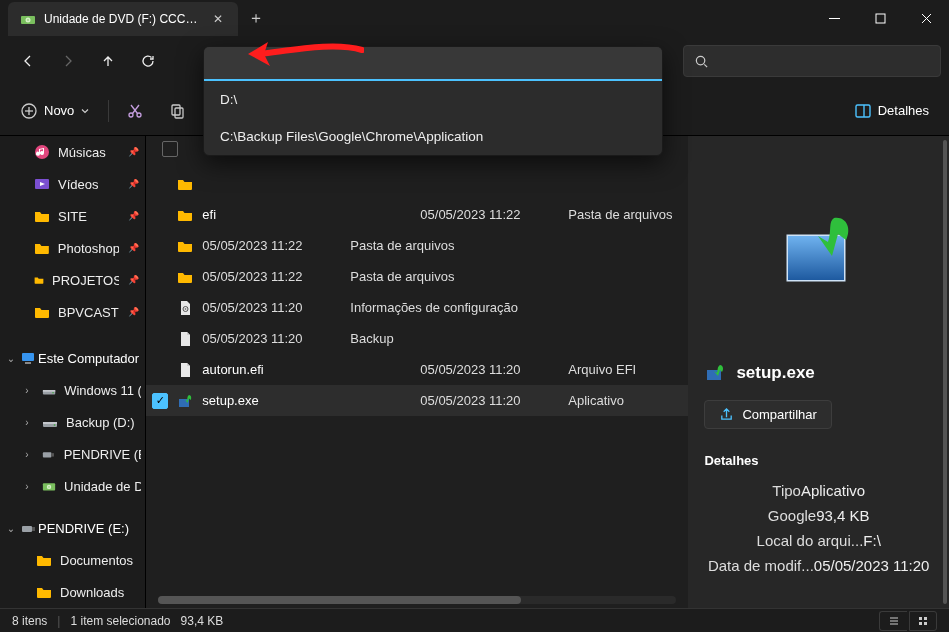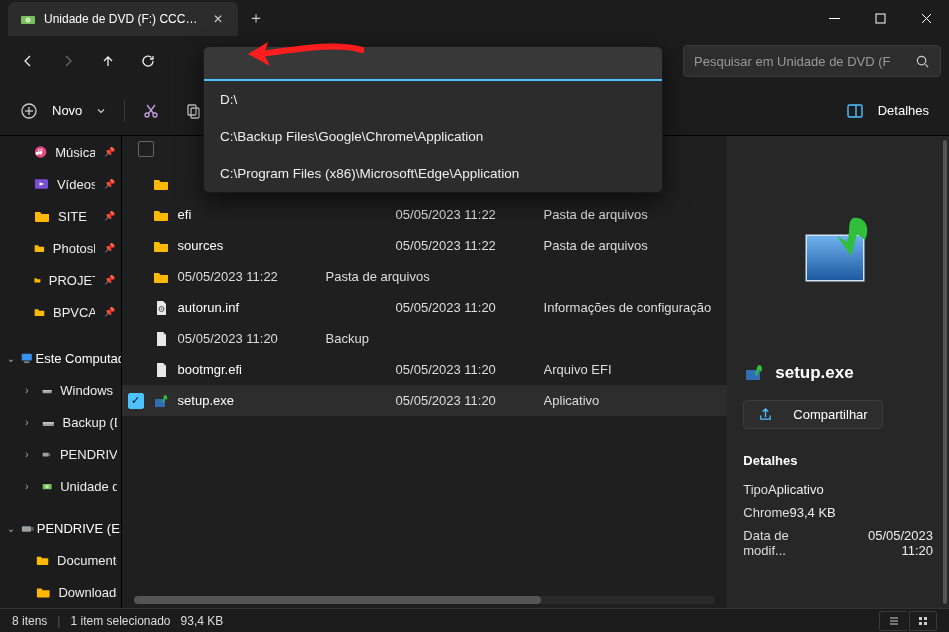--- a/index.html
+++ b/index.html
@@ -19,21 +19,21 @@
   
   .navbar { height: 50px; display: flex; align-items: center; gap: 0; padding: 0 8px; background: #1c1c1c; }
   .nav-icon { width: 40px; height: 40px; display: flex; align-items: center; justify-content: center; color: #ccc; }
   .nav-icon.disabled { color: #666; }
   .searchbox { margin-left: auto; background: #2d2d2d; border: 1px solid #3a3a3a; border-radius: 4px; height: 32px; width: 258px; display: flex; align-items: center; padding: 0 10px; font-size: 13px; color: #999; }
   .searchbox span { flex: 1; white-space: nowrap; overflow: hidden; }
   .searchbox svg { flex: none; }
 
   
   .toolbar { height: 50px; display: flex; align-items: center; padding: 0 10px; gap: 6px; border-bottom: 1px solid #000; }
-  .tool-btn { display: flex; align-items: center; gap: 14px; padding: 6px 10px; border-radius: 4px; font-size: 13px; color: #fff; }
+  .tool-btn { display: flex; align-items: center; gap: 6px; padding: 6px 10px; border-radius: 4px; font-size: 13px; color: #fff; }
   .tool-icon { width: 36px; height: 36px; display: flex; align-items: center; justify-content: center; border-radius: 4px; }
   .tool-sep { width: 1px; height: 22px; background: #3a3a3a; margin: 0 2px; }
   .toolbar .right { margin-left: auto; display: flex; align-items: center; gap: 10px; }
 
   
   .body-row { display: flex; height: calc(632px - 36px - 50px - 50px - 24px); }
 
   
   .sidebar { width: 165px; overflow: hidden; background: #1c1c1c; font-size: 13px; border-right: 1px solid #000; }
   .side-item { display: flex; align-items: center; gap: 8px; height: 32px; padding: 0 4px 0 20px; white-space: nowrap; color: #eee; }
@@ -58,23 +58,23 @@
   .select-all-row{height:26px;display:flex;align-items:center;padding-left:8px;}
   .hscroll{position:absolute;bottom:4px;left:12px;right:12px;height:8px;background:#2a2a2a;border-radius:4px;}
   .hscroll-thumb{position:absolute;left:0;width:70%;height:100%;background:#555;border-radius:4px;}
   .vscroll{position:absolute;right:2px;top:4px;bottom:4px;width:4px;background:#555;border-radius:2px;}
 
   
   .details { width: 290px; background: #272727; padding: 16px; font-size: 13px; position:relative;}
   .preview-img { height: 200px; display: flex; align-items: center; justify-content: center; }
   .details-title-row{display:flex;align-items:center;gap:10px;margin:10px 0 16px 0;}
   .details-title{font-size:17px;font-weight:600;}
-  .share-btn { display: inline-flex; align-items: center; gap: 20px; border: 1px solid #3d3d3d; background:#2d2d2d; padding: 6px 14px; border-radius: 4px; font-size: 13px; }
+  .share-btn { display: inline-flex; align-items: center; gap: 8px; border: 1px solid #3d3d3d; background:#2d2d2d; padding: 6px 14px; border-radius: 4px; font-size: 13px; }
   .details-section-title{font-weight:600;margin:24px 0 10px 0;}
-  .details-kv{display:flex;justify-content:flex-start;padding:4px 0;font-size:13px;color:#eee;}
+  .details-kv{display:flex;justify-content:center;padding:4px 0;font-size:15px;color:#eee;}
   .details-kv .k{color:#ddd;}
   .details-kv .v{color:#eee;text-align:right;}
 
   
   .statusbar { height: 24px; display: flex; align-items: center; padding: 0 12px; font-size: 12px; color: #ddd; gap: 10px; border-top: 1px solid #333; background:#1c1c1c;}
   .statusbar .sep{color:#555;}
   .statusbar .right{margin-left:auto;display:flex;gap:2px;}
   .view-toggle{width:28px;height:20px;border:1px solid #3a3a3a;display:flex;align-items:center;justify-content:center;}
   .view-toggle.left{border-radius:3px 0 0 3px;border-right:none;}
   .view-toggle.right{border-radius:0 3px 3px 0;}
@@ -136,21 +136,20 @@
       <svg width="16" height="16" viewBox="0 0 16 16" fill="none" stroke="#eee" stroke-width="1.3">
         <path d="M8 13V4M4 8l4-4 4 4"></path>
       </svg>
     </div>
   <div class="nav-icon">
       <svg width="16" height="16" viewBox="0 0 16 16" fill="none" stroke="#eee" stroke-width="1.3">
         <path d="M13 8a5 5 0 1 1-1.5-3.5M13 3v3h-3"></path>
       </svg>
     </div>
   <div class="searchbox">
-    <span>Pesquisar em Unidade de DVD (F</span>
     <svg width="15" height="15" viewBox="0 0 16 16" fill="none" stroke="#ccc" stroke-width="1.3">
         <circle cx="7" cy="7" r="4.5"></circle>
         <line x1="11" y1="11" x2="14" y2="14"></line>
       </svg>
   </div>
 </div>
 
 <div class="toolbar">
   <div class="tool-btn">
     <svg width="18" height="18" viewBox="0 0 18 18" fill="none" stroke="#ccc" stroke-width="1.3">
@@ -333,21 +332,20 @@
           <span class="col-date">05/05/2023 11:22</span>
           <span class="col-type">Pasta de arquivos</span>
         </div>
         <div class="file-row">
           <span class="file-check" style="visibility: hidden;"></span>
           <span class="file-icon">
             <svg width="16" height="16" viewBox="0 0 16 16">
               <path d="M1 4h5l1.5 2H15v7a1 1 0 0 1-1 1H2a1 1 0 0 1-1-1z" fill="#ffb900"></path>
             </svg>
           </span>
-          <span class="col-name">sources</span>
           <span class="col-date">05/05/2023 11:22</span>
           <span class="col-type">Pasta de arquivos</span>
         </div>
         <div class="file-row">
           <span class="file-check" style="visibility: hidden;"></span>
           <span class="file-icon">
             <svg width="16" height="16" viewBox="0 0 16 16">
               <path d="M1 4h5l1.5 2H15v7a1 1 0 0 1-1 1H2a1 1 0 0 1-1-1z" fill="#ffb900"></path>
             </svg>
           </span>
@@ -356,21 +354,20 @@
         </div>
         <div class="file-row">
           <span class="file-check" style="visibility: hidden;"></span>
           <span class="file-icon">
             <svg width="16" height="16" viewBox="0 0 16 16">
               <path d="M4 1h6l3 3v11H4z" fill="#e8e8e8"></path>
               <circle cx="8.5" cy="9" r="2.5" fill="none" stroke="#555" stroke-width="1"></circle>
               <circle cx="8.5" cy="9" r=".8" fill="#555"></circle>
             </svg>
           </span>
-          <span class="col-name">autorun.inf</span>
           <span class="col-date">05/05/2023 11:20</span>
           <span class="col-type">Informações de configuração</span>
         </div>
         <div class="file-row">
           <span class="file-check" style="visibility: hidden;"></span>
           <span class="file-icon">
             <svg width="16" height="16" viewBox="0 0 16 16">
               <path d="M4 1h6l3 3v11H4z" fill="#e8e8e8"></path>
               <path d="M10 1v3h3" fill="#ccc"></path>
             </svg>
@@ -379,21 +376,21 @@
           <span class="col-type">Backup</span>
         </div>
         <div class="file-row">
           <span class="file-check" style="visibility: hidden;"></span>
           <span class="file-icon">
             <svg width="16" height="16" viewBox="0 0 16 16">
               <path d="M4 1h6l3 3v11H4z" fill="#e8e8e8"></path>
               <path d="M10 1v3h3" fill="#ccc"></path>
             </svg>
           </span>
-          <span class="col-name">bootmgr.efi</span>
+          <span class="col-name">autorun.efi</span>
           <span class="col-date">05/05/2023 11:20</span>
           <span class="col-type">Arquivo EFI</span>
         </div>
         <div class="file-row selected">
           <span class="file-check checked">✓</span>
           <span class="file-icon">
             <svg width="16" height="16" viewBox="0 0 16 16">
               <rect x="2" y="6" width="10" height="8" fill="#2f6db5"></rect>
               <path d="M12 2c2 0 3 3 1.5 5l-1.5-1.5L10.5 10 8 6.5l2 1.3C10.7 5 10 3 12 2z" fill="#2fbf3c"></path>
             </svg>
@@ -436,22 +433,26 @@
         </svg>
       <span>Compartilhar</span>
     </div>
     <div class="details-section-title">Detalhes</div>
     <div id="details-rows">
         <div class="details-kv">
           <span class="k">Tipo</span>
           <span class="v">Aplicativo</span>
         </div>
         <div class="details-kv">
-          <span class="k">Chrome</span>
+          <span class="k">Google</span>
           <span class="v">93,4 KB</span>
+        </div>
+        <div class="details-kv">
+          <span class="k">Local do arqui...</span>
+          <span class="v">F:\</span>
         </div>
         <div class="details-kv">
           <span class="k">Data de modif...</span>
           <span class="v">05/05/2023 11:20</span>
         </div>
       </div>
   </div>
 </div>
 
 <div class="statusbar">
@@ -476,20 +477,19 @@
         </svg>
       </div>
   </div>
 </div>
 
 <div class="addr-popup">
   <div class="addr-input"></div>
   <div id="addr-items">
       <div class="addr-item">D:\</div>
       <div class="addr-item">C:\Backup Files\Google\Chrome\Application</div>
-      <div class="addr-item">C:\Program Files (x86)\Microsoft\Edge\Application</div>
     </div>
 </div>
 
 <svg class="red-arrow" width="120" height="32" viewBox="0 0 120 32">
   <path d="M118 14 C 90 6, 50 14, 16 18" stroke="#ff1d1d" stroke-width="6" fill="none" stroke-linecap="round"></path>
   <path d="M4 18 L24 6 L20 18 L26 30 Z" fill="#ff1d1d"></path>
 </svg>
 
 </body></html>

